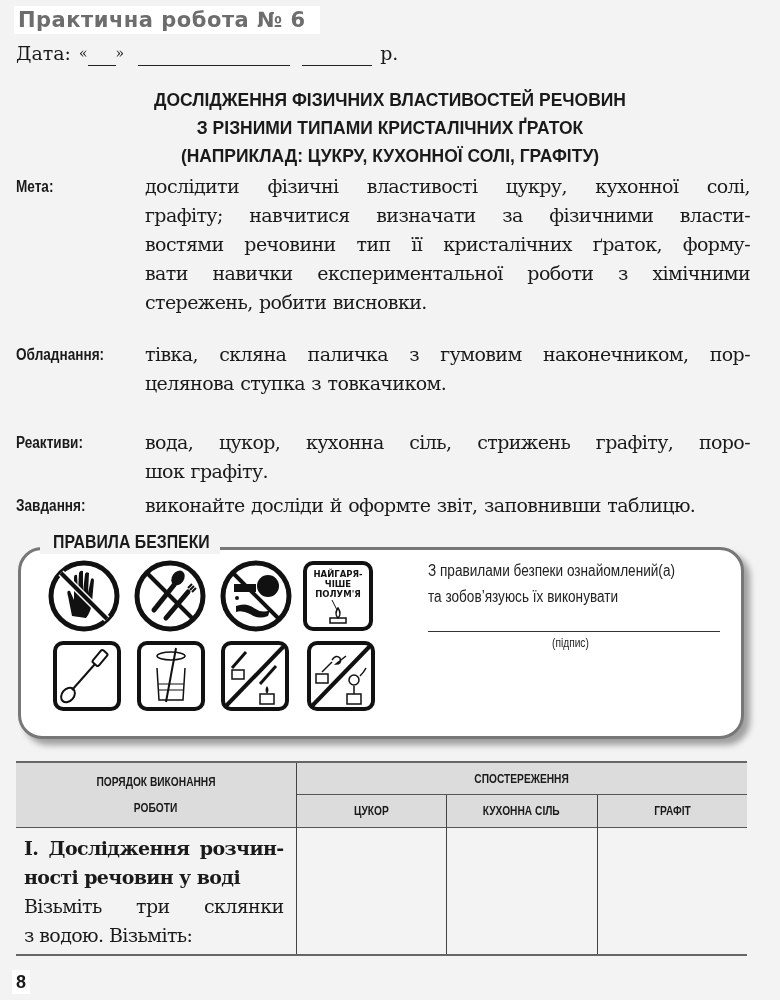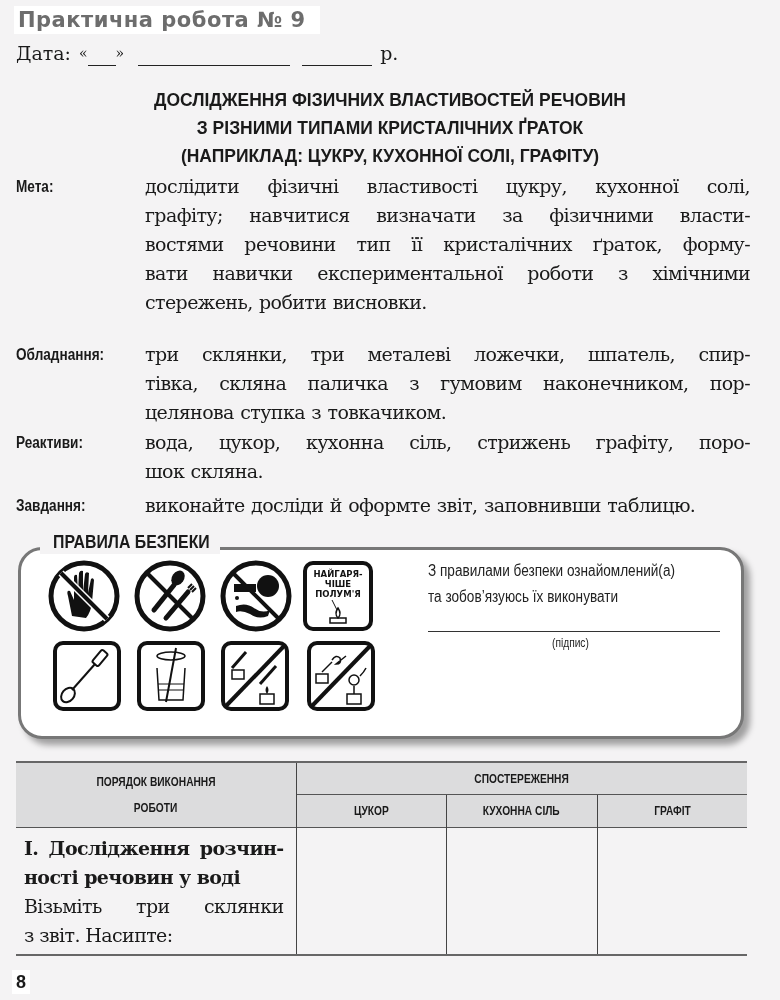--- a/index.html
+++ b/index.html
@@ -83,21 +83,21 @@
 
     .page-num {
       left: 12px; top: 970px; width: 18px; height: 24px; background: #fff;
       font-family: "Liberation Sans", sans-serif; font-weight: bold; font-size: 18px;
       text-align: center; line-height: 24px;
     }
   </style>
 </head>
 <body>
 
-<div class="abs title-box">Практична робота № 9</div>
+<div class="abs title-box">Практична робота № 6</div>
 
 <div class="abs date-line">
   <span>Дата:</span>
   <span style="display:flex;align-items:flex-end;">
     <span style="font-size:14px;">«</span>
     <span class="blank" style="width:28px;"></span>
     <span style="font-size:14px;">»</span>
   </span>
   <span class="blank" style="width:152px;margin-left:6px;"></span>
   <span class="blank" style="width:70px;margin-left:4px;"></span>
@@ -114,29 +114,28 @@
 <div class="abs section-text" style="top:172px;">
   <div>дослідити фізичні властивості цукру, кухонної солі,</div>
   <div>графіту; навчитися визначати за фізичними власти-</div>
   <div>востями речовини тип її кристалічних ґраток, форму-</div>
   <div>вати навички експериментальної роботи з хімічними</div>
   <div class="last">стережень, робити висновки.</div>
 </div>
 
 <div class="abs section-label" style="top:346px;">Обладнання:</div>
 <div class="abs section-text" style="top:340px;">
-  <div>три склянки, три металеві ложечки, шпатель, спир-</div>
   <div>тівка, скляна паличка з гумовим наконечником, пор-</div>
   <div class="last">целянова ступка з товкачиком.</div>
 </div>
 
 <div class="abs section-label" style="top:434px;">Реактиви:</div>
 <div class="abs section-text" style="top:428px;">
   <div>вода, цукор, кухонна сіль, стрижень графіту, поро-</div>
-  <div class="last">шок скляна.</div>
+  <div class="last">шок графіту.</div>
 </div>
 
 <div class="abs section-label" style="top:497px;">Завдання:</div>
 <div class="abs section-text" style="top:491px;">
   <div class="last">виконайте досліди й оформте звіт, заповнивши таблицю.</div>
 </div>
 
 <div class="abs safety-box"></div>
 <div class="abs safety-title-bg"></div>
 <div class="abs safety-title">ПРАВИЛА БЕЗПЕКИ</div>
@@ -241,21 +240,21 @@
     </th>
     <th class="mid-rule vline">
       <span>ГРАФІТ</span>
     </th>
   </tr>
   <tr class="bottom-rule">
     <td class="proc-cell mid-rule bottom-rule" style="height:114px;">
       <div class="bold">І. Дослідження розчин-</div>
       <div class="bold last">ності речовин у воді</div>
       <div>Візьміть три склянки</div>
-      <div class="last">з звіт. Насипте:</div>
+      <div class="last">з водою. Візьміть:</div>
     </td>
     <td class="mid-rule vline bottom-rule"></td>
     <td class="mid-rule vline bottom-rule"></td>
     <td class="mid-rule vline bottom-rule"></td>
   </tr>
 </tbody>
   </table>
 
 <div class="abs page-num">8</div>
 

